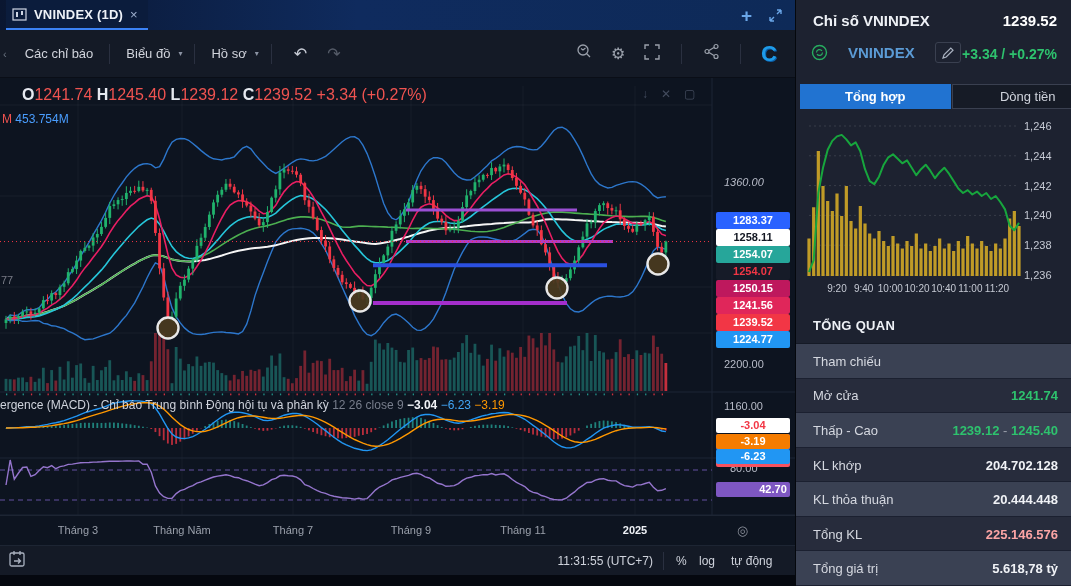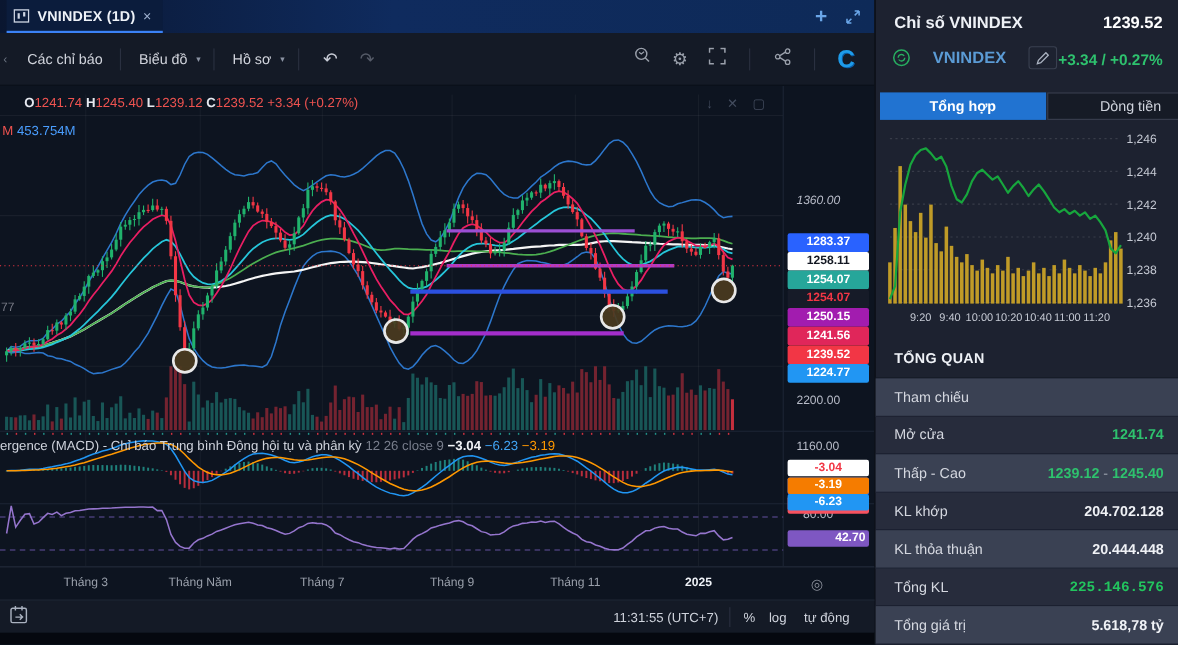--- a/index.html
+++ b/index.html
@@ -19,21 +19,21 @@
            border-bottom:1px solid #0a0e17;display:flex;align-items:center;font-size:13px}
   .tool-item{color:#d1d4dc;padding:0 4px;white-space:nowrap}
   .chev{font-size:8px;color:#8b93a3;margin-left:4px}
   .tsep{width:1px;height:20px;background:#2a3040;margin:0 12px}
   .tool-icons{margin-left:auto;display:flex;align-items:center;gap:0;padding-right:10px}
   .icon-btn{width:34px;text-align:center;color:#9aa0ab;font-size:16px}
   .undo{color:#c8ccd6;font-size:16px;padding:0 10px}
   .redo{color:#555b68;font-size:16px;padding:0 10px}
   #chart-area{position:absolute;left:0;top:78px;width:795px;height:467px;background:#0d1420}
   #chart-svg{position:absolute;left:0;top:0}
-  .legend{position:absolute;left:22px;top:8px;font-size:12px;white-space:nowrap;z-index:5}
+  .legend{position:absolute;left:22px;top:8px;font-size:16px;white-space:nowrap;z-index:5}
   .legend b{color:#e6e9f0;font-weight:bold}
   .legend .red{color:#ef5350}
   .vol-legend{position:absolute;left:2px;top:34px;font-size:12px;z-index:5}
   .vol-legend .m{color:#ef5350}
   .vol-legend .v{color:#4a9eff}
   .frag{position:absolute;left:1px;top:196px;font-size:11px;color:#787b86;z-index:5}
   .pane-icons{position:absolute;left:642px;top:9px;display:flex;gap:13px;color:#434c5e;font-size:12px;z-index:5}
   .axis-tick{position:absolute;left:724px;font-size:11px;color:#b8bcc8;z-index:4}
   .chip{position:absolute;left:716px;width:74px;height:17px;line-height:17px;text-align:center;
         font-size:11px;font-weight:bold;border-radius:2px;z-index:6}
@@ -947,21 +947,21 @@
       <span class="month now" style="left:635px">2025</span>
       <span class="tl-gear">◎</span>
     </div>
   <div class="axis-tick" style="top: 98px; font-style: italic;">1360.00</div>
       <div class="axis-tick" style="top: 280px;">2200.00</div>
       <div class="axis-tick" style="top: 322px;">1160.00</div>
       <div class="chip" style="top: 133.5px; background: rgb(41, 98, 255); color: rgb(255, 255, 255);">1283.37</div>
       <div class="chip" style="top: 150.5px; background: rgb(255, 255, 255); color: rgb(19, 23, 34);">1258.11</div>
       <div class="chip" style="top: 167.5px; background: rgb(38, 166, 154); color: rgb(255, 255, 255);">1254.07</div>
       <div class="chip" style="top: 184.5px; background: rgb(22, 27, 40); color: rgb(242, 54, 69);">1254.07</div>
-      <div class="chip" style="top: 201.5px; background: #a21caf; color: rgb(255, 255, 255);">1250.15</div>
+      <div class="chip" style="top: 201.5px; background: #be185d; color: rgb(255, 255, 255);">1250.15</div>
       <div class="chip" style="top: 218.5px; background: rgb(224, 38, 90); color: rgb(255, 255, 255);">1241.56</div>
       <div class="chip" style="top: 236px; background: rgb(242, 54, 69); color: rgb(255, 255, 255);">1239.52</div>
       <div class="chip" style="top: 253px; background: rgb(33, 150, 243); color: rgb(255, 255, 255);">1224.77</div>
       <div class="chip" style="height: 16px; line-height: 16px; top: 355.5px; background: rgb(41, 98, 255); color: rgb(255, 255, 255);">453.754M</div>
       <div class="chip" style="height: 16px; line-height: 16px; top: 372.5px; background: rgb(247, 82, 95); color: rgb(255, 255, 255);">204.702M</div>
       <div class="chip" style="height: 15px; line-height: 15px; top: 340px; background: rgb(255, 255, 255); color: rgb(242, 54, 69);">-3.04</div>
       <div class="chip" style="height: 15px; line-height: 15px; top: 355.5px; background: rgb(245, 124, 0); color: rgb(255, 255, 255);">-3.19</div>
       <div class="chip" style="height: 15px; line-height: 15px; top: 370.5px; background: rgb(33, 150, 243); color: rgb(255, 255, 255);">-6.23</div>
       <div class="chip" style="height: 15px; line-height: 15px; top: 403.5px; background: rgb(126, 87, 194); color: rgb(255, 255, 255); padding-left: 40px;">42.70</div>
     </div>
@@ -1099,20 +1099,20 @@
     <div class="ov-row dark">
       <span class="ov-label">KL khớp</span>
       <span class="ov-value" style="color: rgb(240, 242, 246);">204.702.128</span>
     </div>
     <div class="ov-row light">
       <span class="ov-label">KL thỏa thuận</span>
       <span class="ov-value" style="color: rgb(240, 242, 246);">20.444.448</span>
     </div>
     <div class="ov-row dark">
       <span class="ov-label">Tổng KL</span>
-      <span class="ov-value" style="color: #22c55e; font-family: Liberation Mono, monospace;">225.146.576</span>
+      <span class="ov-value" style="color: #fca5a5;">225.146.576</span>
     </div>
     <div class="ov-row light">
       <span class="ov-label">Tổng giá trị</span>
       <span class="ov-value" style="color: rgb(240, 242, 246);">5.618,78 tỷ</span>
     </div>
   </div>
 </div>
 
 </body></html>

